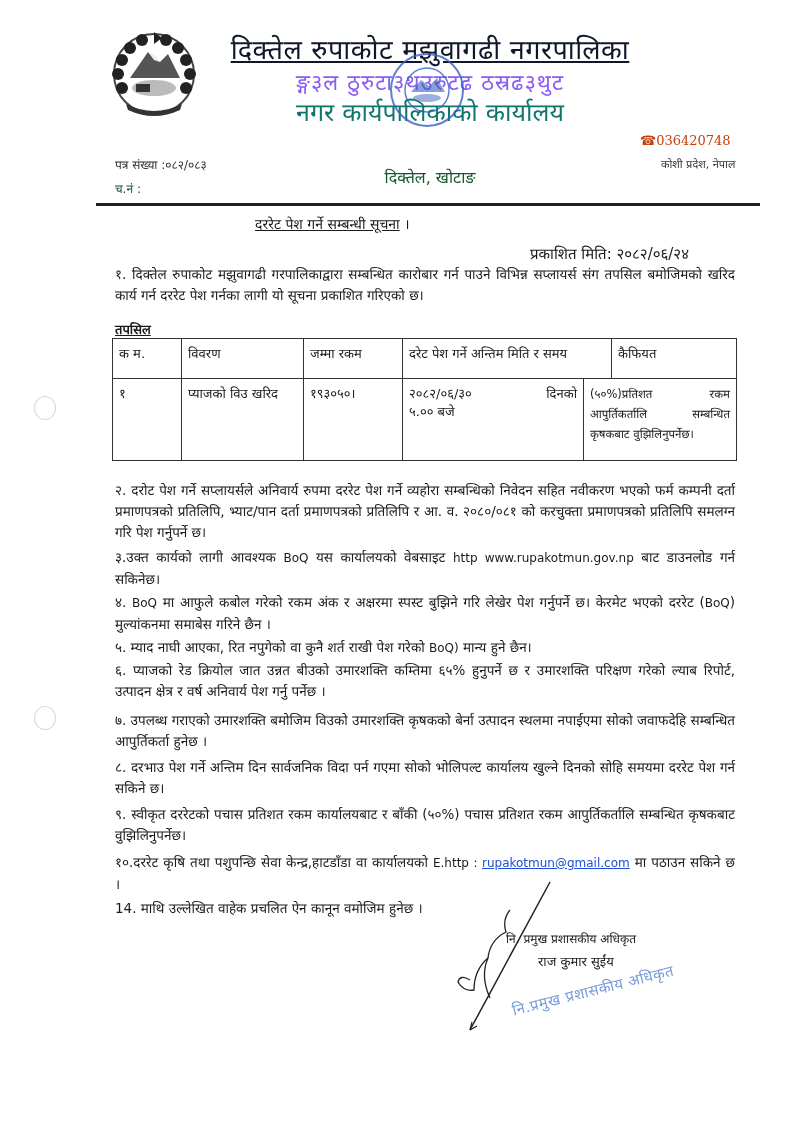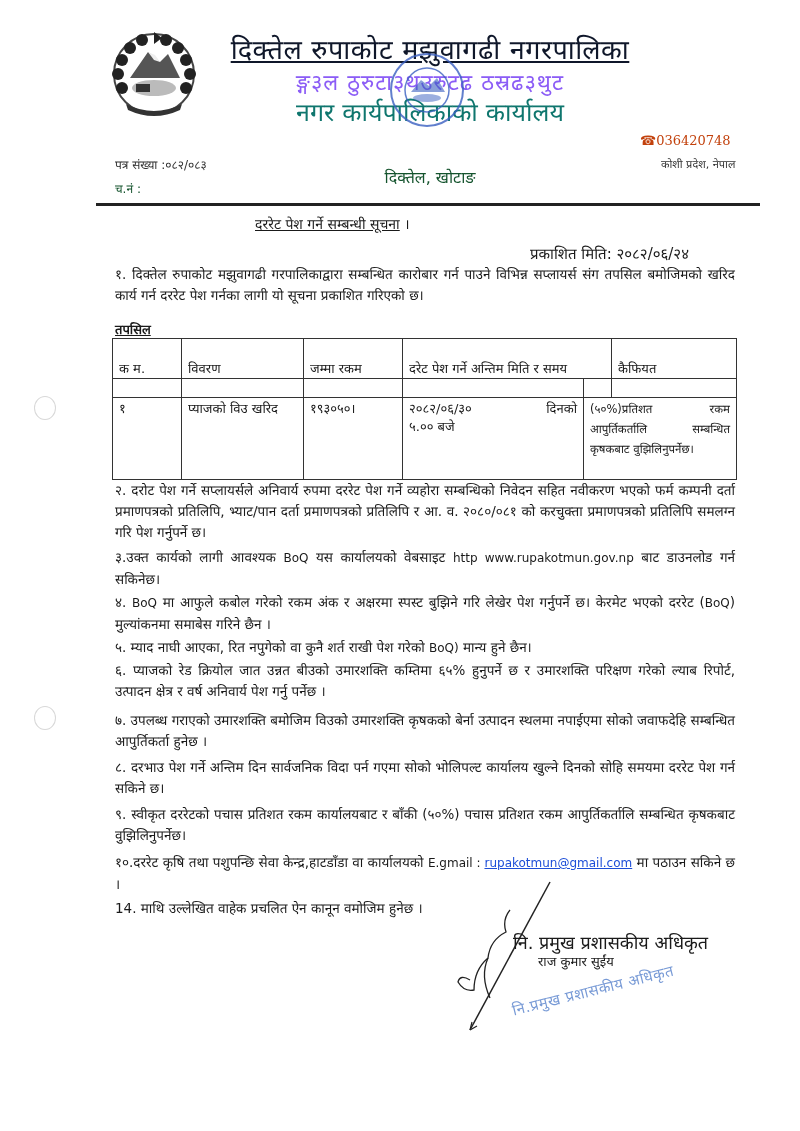--- a/index.html
+++ b/index.html
@@ -19,22 +19,22 @@
   .ref { left: 115px; top: 156px; font-size: 12px; color: #333; }
   .chno { left: 115px; top: 180px; font-size: 12px; color: #14532d; }
   .rule { left: 96px; top: 203px; width: 664px; height: 3px; background: #222; }
   .stamp { left: 385px; top: 50px; width: 90px; height: 90px; }
   .title { left: 255px; top: 214px; font-size: 14px; }
   .title u { text-decoration: underline; }
   .pubdate { left: 530px; top: 243px; font-size: 15px; }
   .para { position: absolute; left: 115px; width: 620px; font-size: 13.5px; line-height: 21px; text-align: justify; color: #1a1a1a; }
   .tapsil { left: 115px; top: 320px; font-size: 13px; font-weight: bold; text-decoration: underline; }
   table.t { position: absolute; border-collapse: collapse; font-size: 13px; }
-  table.t td { border: 1.3px solid #333; vertical-align: top; padding: 20px 6px; }
-  .sig-title { left: 506px; top: 930px; font-size: 18px; margin-left: 7px; }
+  table.t td { border: 1.3px solid #333; vertical-align: top; padding: 5px 6px; }
+  .sig-title { left: 506px; top: 930px; font-size: 12px; }
   .sig-name { left: 538px; top: 952px; font-size: 13px; }
   .sig-stamp { left: 510px; top: 945px; font-size: 15px; color: #4a78c8; transform: rotate(-14deg); transform-origin: left top; opacity: 0.75; letter-spacing: 0.5px; }
   a.email { color: #1d4ed8; text-decoration: underline; font-size: 12px; }
   .en { font-size: 12px; }
 </style>
 </head>
 <body>
 
 <div class="punch" style="top:396px;"></div>
 <div class="punch" style="top:706px;"></div>
@@ -118,21 +118,21 @@
   </table>
 
 <div class="para" style="top:480px;">२. दरोट पेश गर्ने सप्लायर्सले अनिवार्य रुपमा दररेट पेश गर्ने व्यहोरा सम्बन्धिको निवेदन सहित नवीकरण भएको फर्म कम्पनी दर्ता प्रमाणपत्रको प्रतिलिपि, भ्याट/पान दर्ता प्रमाणपत्रको प्रतिलिपि र आ. व. २०८०/०८१ को करचुक्ता प्रमाणपत्रको प्रतिलिपि समलग्न गरि पेश गर्नुपर्ने छ।</div>
 <div class="para" style="top:547px;"><span>३.उक्त कार्यको लागी   आवश्यक </span><span class="en">BoQ</span><span> यस कार्यालयको वेबसाइट </span><span class="en">http www.rupakotmun.gov.np</span><span> बाट डाउनलोड गर्न सकिनेछ।</span></div>
 <div class="para" style="top:592px;"><span>४. </span><span class="en">BoQ</span><span> मा आफुले कबोल गरेको रकम अंक र अक्षरमा स्पस्ट बुझिने गरि लेखेर पेश गर्नुपर्ने छ। केरमेट भएको दररेट (</span><span class="en">BoQ</span><span>) मुल्यांकनमा समाबेस गरिने छैन ।</span></div>
 <div class="para" style="top:637px;"><span>५. म्याद नाघी आएका, रित नपुगेको वा कुनै शर्त राखी पेश गरेको </span><span class="en">BoQ)</span><span> मान्य हुने छैन।</span></div>
 <div class="para" style="top:660px;">६. प्याजको रेड क्रियोल जात उन्नत बीउको उमारशक्ति कम्तिमा ६५% हुनुपर्ने छ र उमारशक्ति परिक्षण गरेको ल्याब रिपोर्ट, उत्पादन  क्षेत्र र वर्ष अनिवार्य पेश गर्नु पर्नेछ ।</div>
 <div class="para" style="top:710px;">७. उपलब्ध गराएको उमारशक्ति बमोजिम विउको उमारशक्ति कृषकको बेर्ना उत्पादन स्थलमा नपाईएमा सोको जवाफदेहि सम्बन्धित आपुर्तिकर्ता हुनेछ ।</div>
 <div class="para" style="top:757px;">८. दरभाउ पेश गर्ने अन्तिम दिन सार्वजनिक विदा पर्न गएमा सोको भोलिपल्ट कार्यालय खुल्ने दिनको सोहि समयमा दररेट पेश गर्न सकिने छ।</div>
 <div class="para" style="top:804px;">९. स्वीकृत दररेटको पचास प्रतिशत रकम कार्यालयबाट र बाँकी (५०%) पचास प्रतिशत रकम आपुर्तिकर्तालि सम्बन्धित कृषकबाट वुझिलिनुपर्नेछ।</div>
-<div class="para" style="top:852px;"><span>१०.दररेट कृषि तथा पशुपन्छि सेवा केन्द्र,हाटडाँडा वा कार्यालयको </span><span class="en">E.gmail : </span><a class="email">rupakotmun@gmail.com</a><span> मा पठाउन सकिने छ ।</span></div>
+<div class="para" style="top:852px;"><span>१०.दररेट कृषि तथा पशुपन्छि सेवा केन्द्र,हाटडाँडा वा कार्यालयको </span><span class="en">E.http : </span><a class="email">rupakotmun@gmail.com</a><span> मा पठाउन सकिने छ ।</span></div>
 <div class="para" style="top:898px;">14. माथि उल्लेखित वाहेक प्रचलित ऐन कानून वमोजिम हुनेछ ।</div>
 
 <svg class="abs" style="left:440px; top:880px;" width="120" height="160" viewBox="0 0 120 160">
   <path d="M110 2 L30 150" stroke="#222" stroke-width="1.5" fill="none"></path>
   <path d="M30 150 l2 -8 M30 150 l7 -4" stroke="#222" stroke-width="1.2" fill="none"></path>
   <path d="M70 30 Q62 40 66 52 Q50 60 48 78 Q34 90 34 110 Q24 112 18 102 Q20 94 30 100" stroke="#222" stroke-width="1.3" fill="none"></path>
   <path d="M48 78 Q40 96 50 118" stroke="#222" stroke-width="1.3" fill="none"></path>
 </svg>
 <div class="abs sig-title">नि. प्रमुख प्रशासकीय अधिकृत</div>
 <div class="abs sig-name">राज कुमार सुईंय</div>

